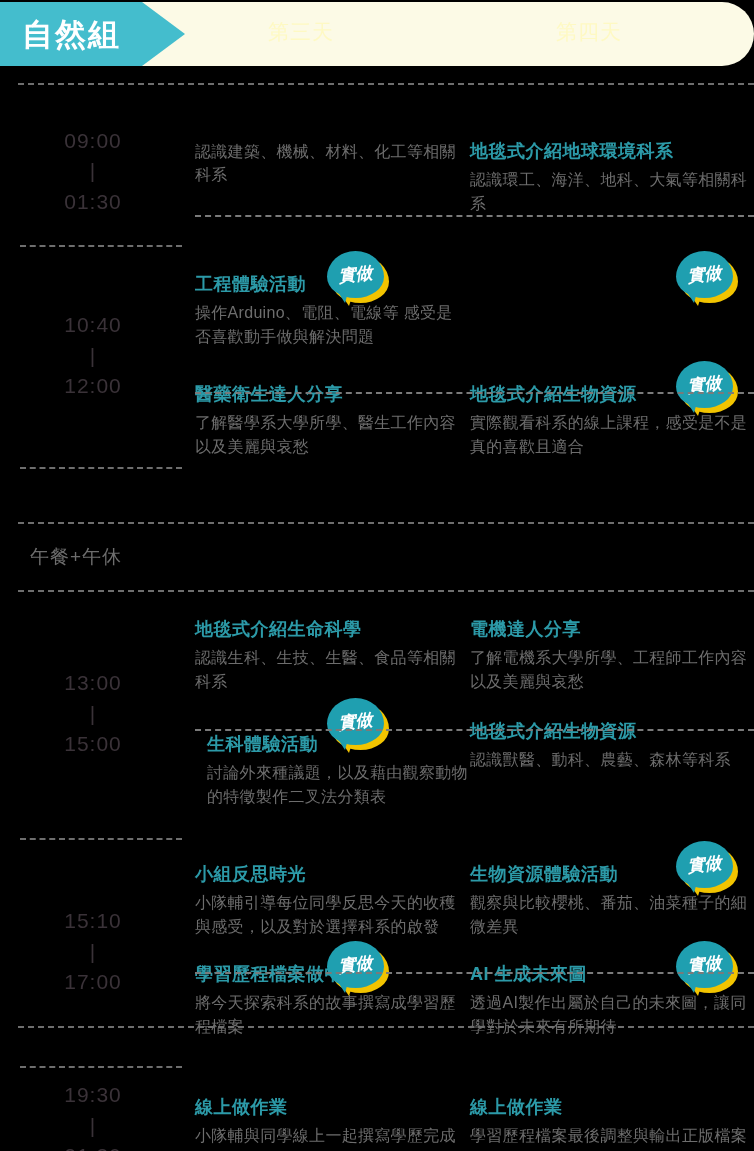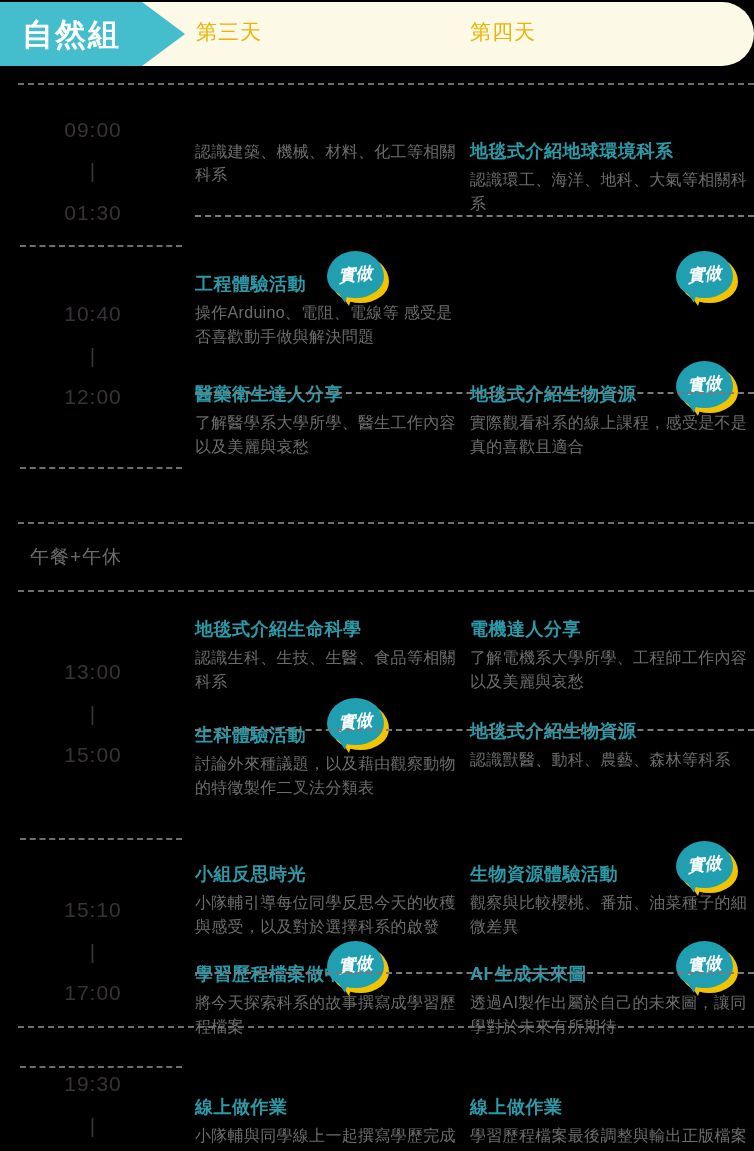--- a/index.html
+++ b/index.html
@@ -26,22 +26,22 @@
     -webkit-clip-path:polygon(0 0,142px 0,185px 32px,142px 64px,0 64px);
     clip-path:polygon(0 0,142px 0,185px 32px,142px 64px,0 64px);
   }
   .group-tag-label{
     position:absolute;left:22px;top:50%;transform:translateY(-50%);
     color:#FFFFFF;font-size:31px;font-weight:bold;letter-spacing:2px;
     line-height:1;white-space:nowrap;
   }
   .day-tab{
     position:absolute;top:0;height:64px;
-    display:flex;align-items:center;justify-content:flex-start;
-    color:#eab308;font-size:21px;letter-spacing:1px;
+    display:flex;align-items:center;justify-content:center;
+    color:#fef9c3;font-size:21px;letter-spacing:1px;
   }
   .day-tab.d3{left:196px;width:210px;}
   .day-tab.d4{left:470px;width:238px;}
 
   
   .schedule{position:absolute;left:0;top:68px;width:754px;}
 
   .hline{
     position:absolute;height:0;border-top:2px dashed #6E6E6E;
   }
@@ -49,21 +49,20 @@
   .hline.time{left:20px;width:162px;}
   .hline.content{left:195px;right:0;border-top:2px dashed #7A7A7A;}
 
   .block{position:relative;width:754px;}
 
   .time-cell{
     position:absolute;left:0;width:186px;
     display:flex;flex-direction:column;align-items:center;justify-content:center;
     color:#3A3238;font-size:21px;line-height:1.45;
     letter-spacing:1px;
-    gap:11px;
   }
   .time-cell span{display:block;text-align:center;}
 
   .sess{
     position:absolute;
   }
   .sess.c1{left:195px;width:262px;}
   .sess.c2{left:470px;width:284px;}
 
   .sess-title{
@@ -194,21 +193,21 @@
         <span>15:00</span>
       </div>
       <div class="sess c1" style="top: 28px;">
         <div class="sess-title">地毯式介紹生命科學</div>
         <div class="sess-desc">認識生科、生技、生醫、食品等相關科系</div>
       </div>
       <div class="sess c2" style="top: 28px;">
         <div class="sess-title">電機達人分享</div>
         <div class="sess-desc">了解電機系大學所學、工程師工作內容以及美麗與哀愁</div>
       </div>
-      <div class="sess c1" style="top: 134px;">
+      <div class="sess c1" style="top: 143px; margin-left: 12px;">
         <div class="sess-title">生科體驗活動</div>
         <div class="sess-desc">討論外來種議題，以及藉由觀察動物的特徵製作二叉法分類表</div>
       </div>
       <div class="badge" style="left: 327px; top: 108px;">
         <div class="shadow"></div>
         <div class="tail-shadow"></div>
         <div class="tail"></div>
         <div class="bubble"></div>
         <div class="btxt">實做</div>
       </div>

